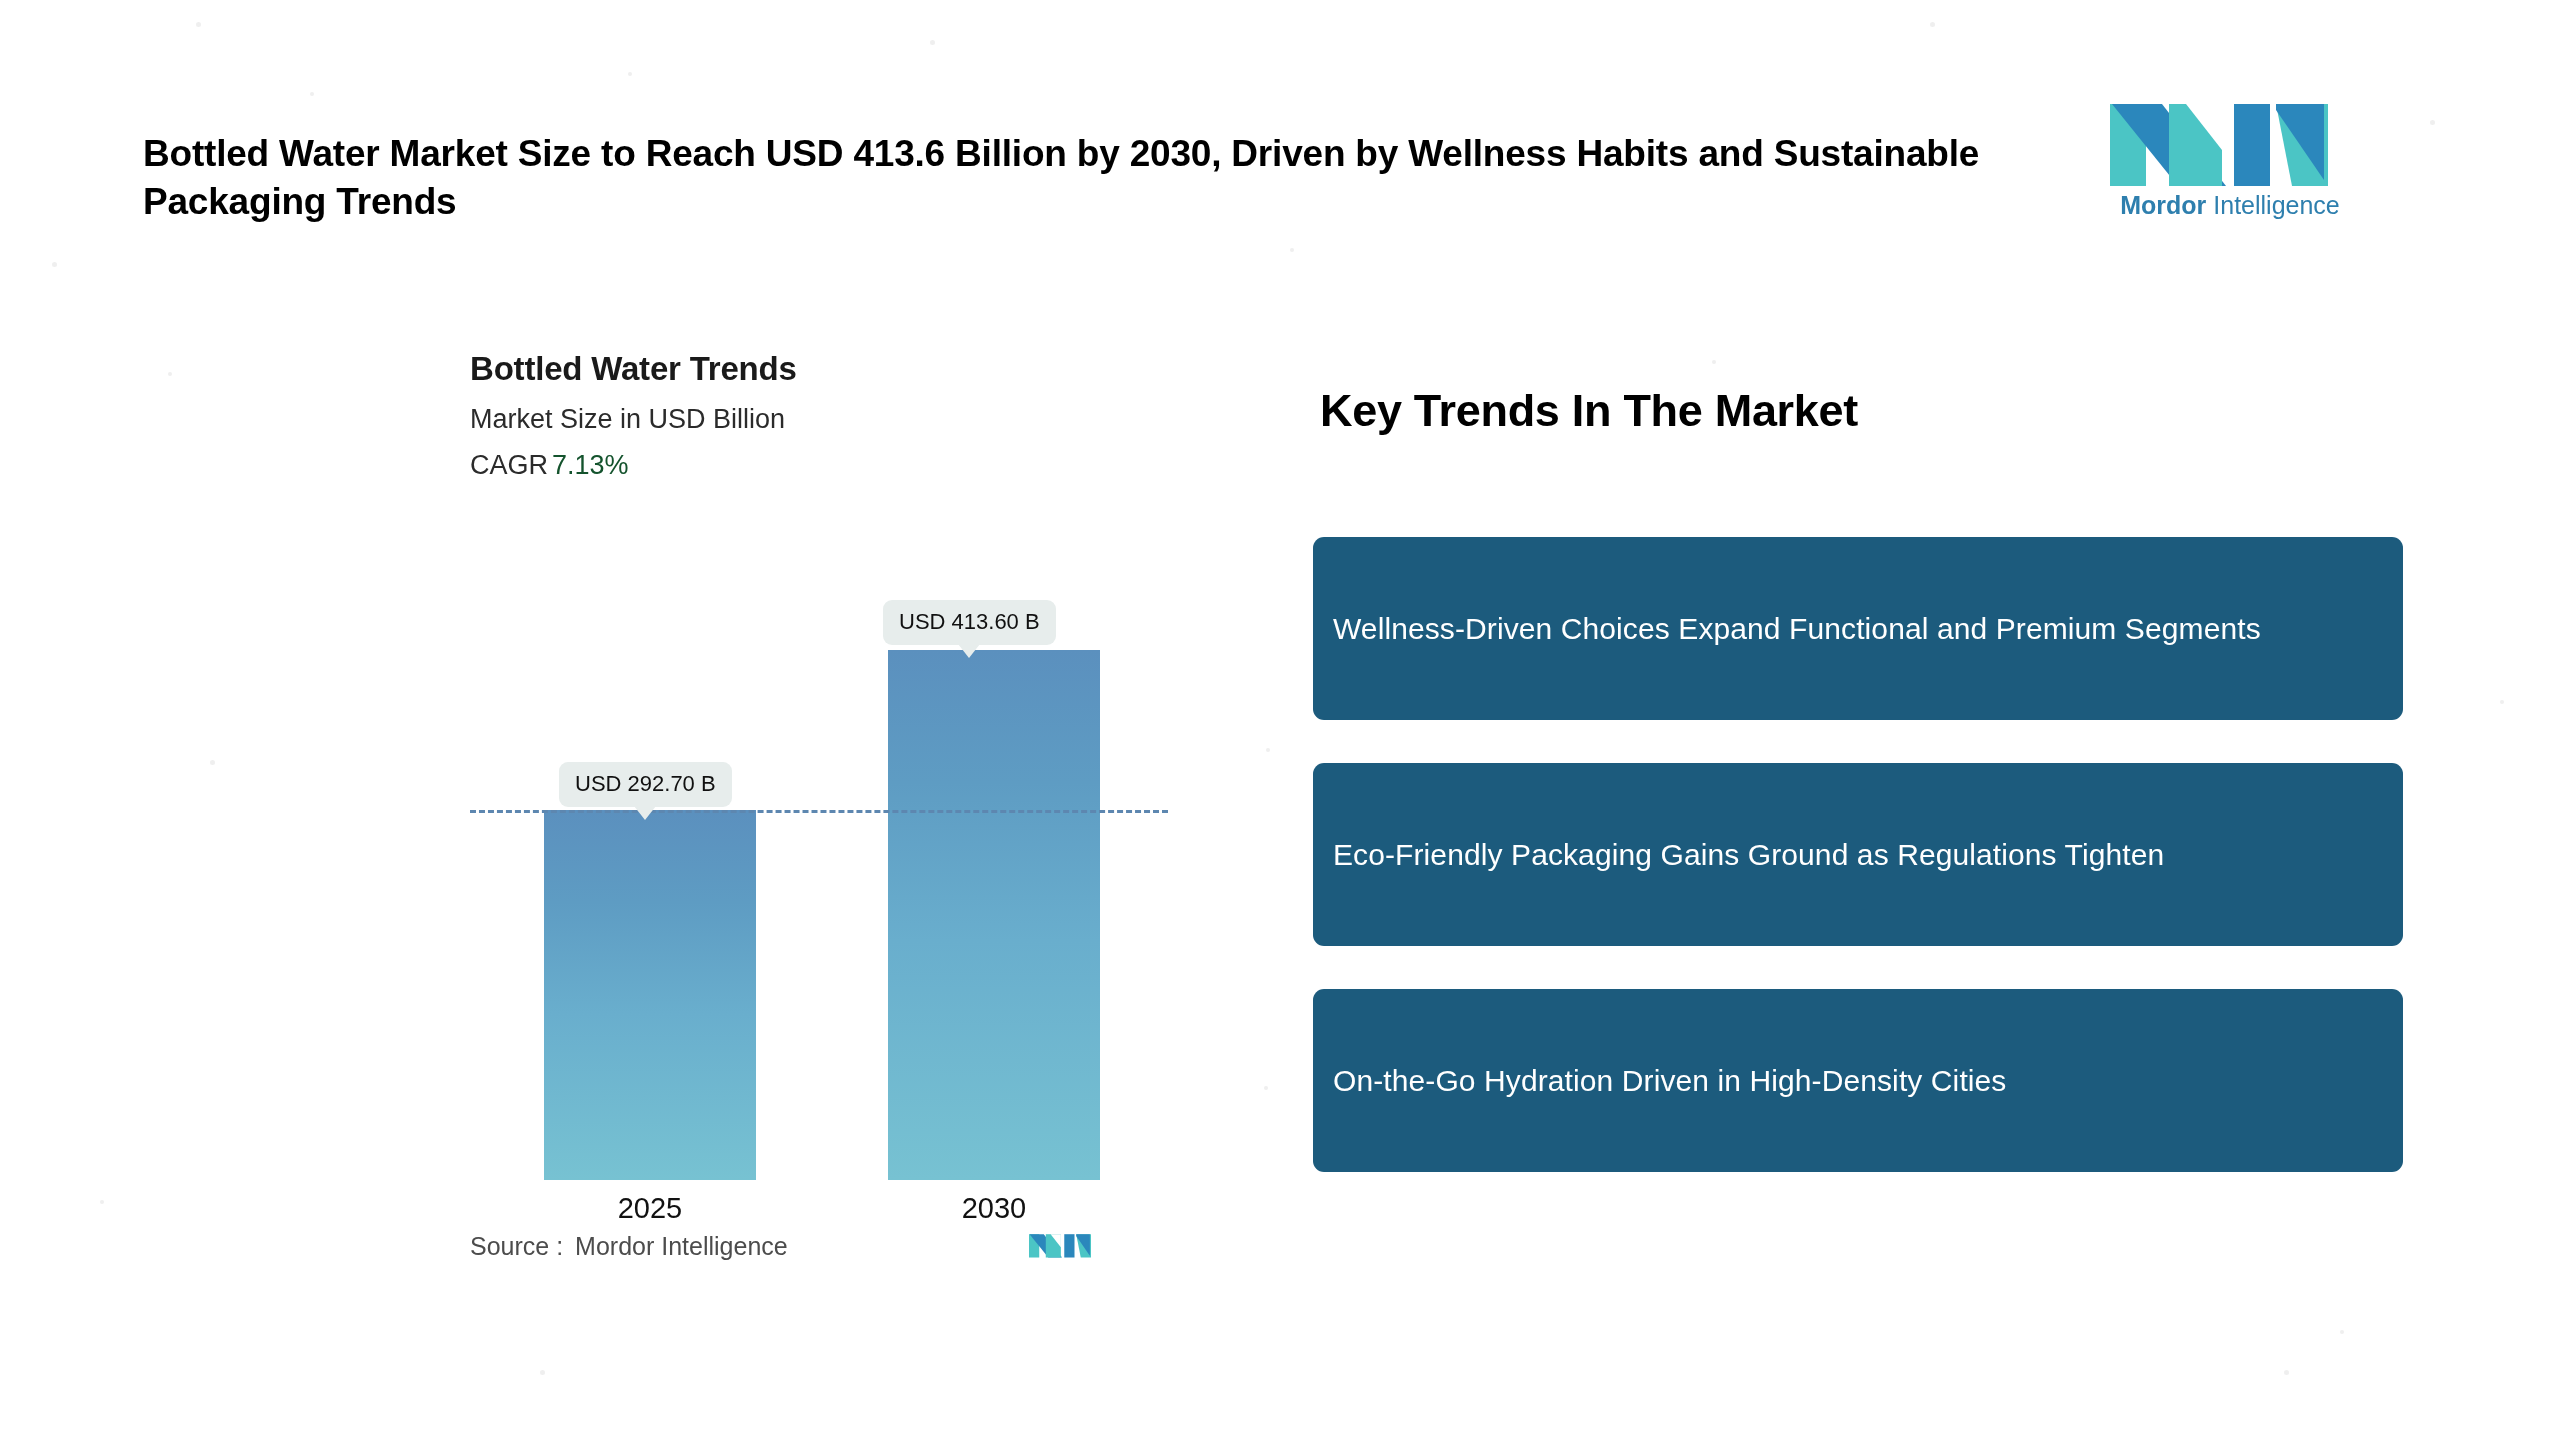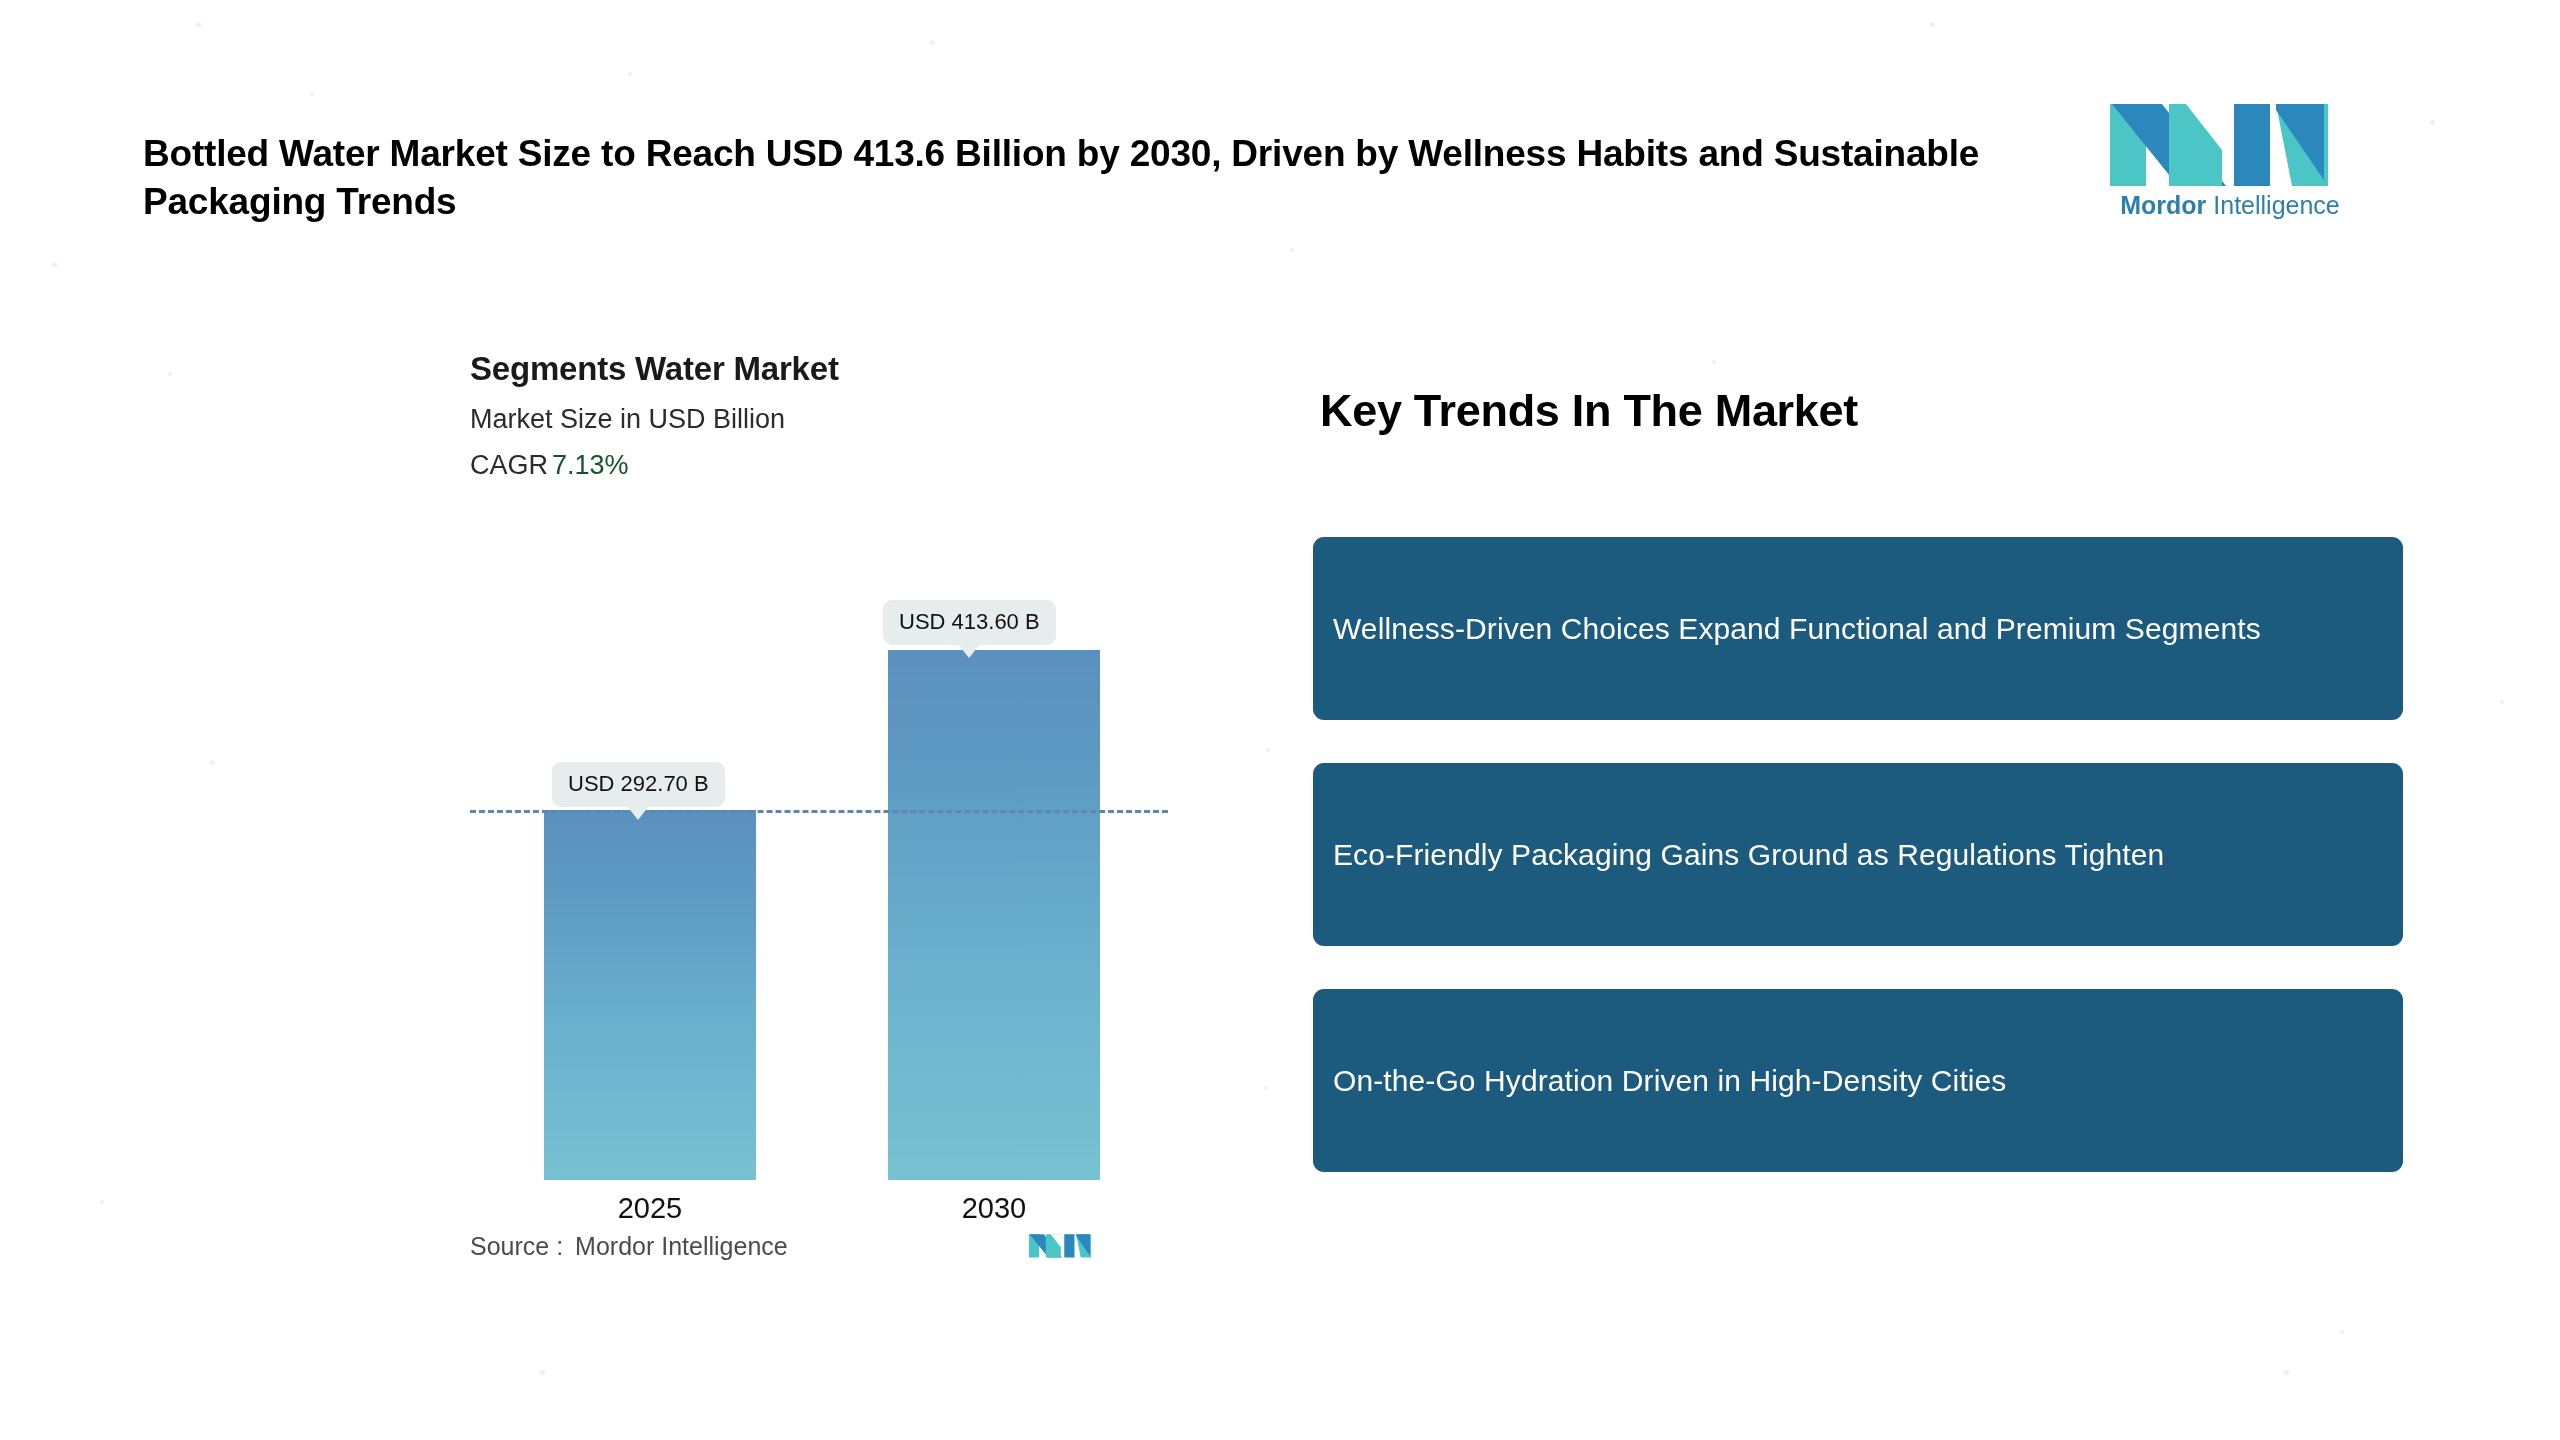--- a/index.html
+++ b/index.html
@@ -111,21 +111,21 @@
   .bar-label::after {
     content: "";
     position: absolute;
     left: 50%;
     bottom: -13px;
     margin-left: -11px;
     border-left: 11px solid transparent;
     border-right: 11px solid transparent;
     border-top: 14px solid #E7EDEC;
   }
-  #label-2025 { left: 112px; top: 222px; }
+  #label-2025 { left: 119px; top: 222px; }
   #label-2030 { left: 443px; top: 60px; }
 
   .x-tick {
     position: absolute;
     top: 652px;
     width: 212px;
     text-align: center;
     font-size: 29px;
     color: #111111;
   }
@@ -209,21 +209,21 @@
       <polygon points="166,6 214,6 214,82 166,12" fill="#2B87BC"></polygon>
     </svg>
     <div class="wordmark">
       <span class="w1">Mordor</span>
       <span class="w2">Intelligence</span>
     </div>
   </div>
 
   <div id="chart-panel">
 
-    <div id="chart-title">Segments Water Market</div>
+    <div id="chart-title">Bottled Water Trends</div>
     <div id="chart-subtitle">Market Size in USD Billion</div>
     <div id="chart-cagr">
       <span>CAGR</span><span class="cagr-value">7.13%</span>
     </div>
 
     <div id="plot">
 
       <div class="bar" id="bar-2025"></div>
       <div class="bar" id="bar-2030"></div>
 

